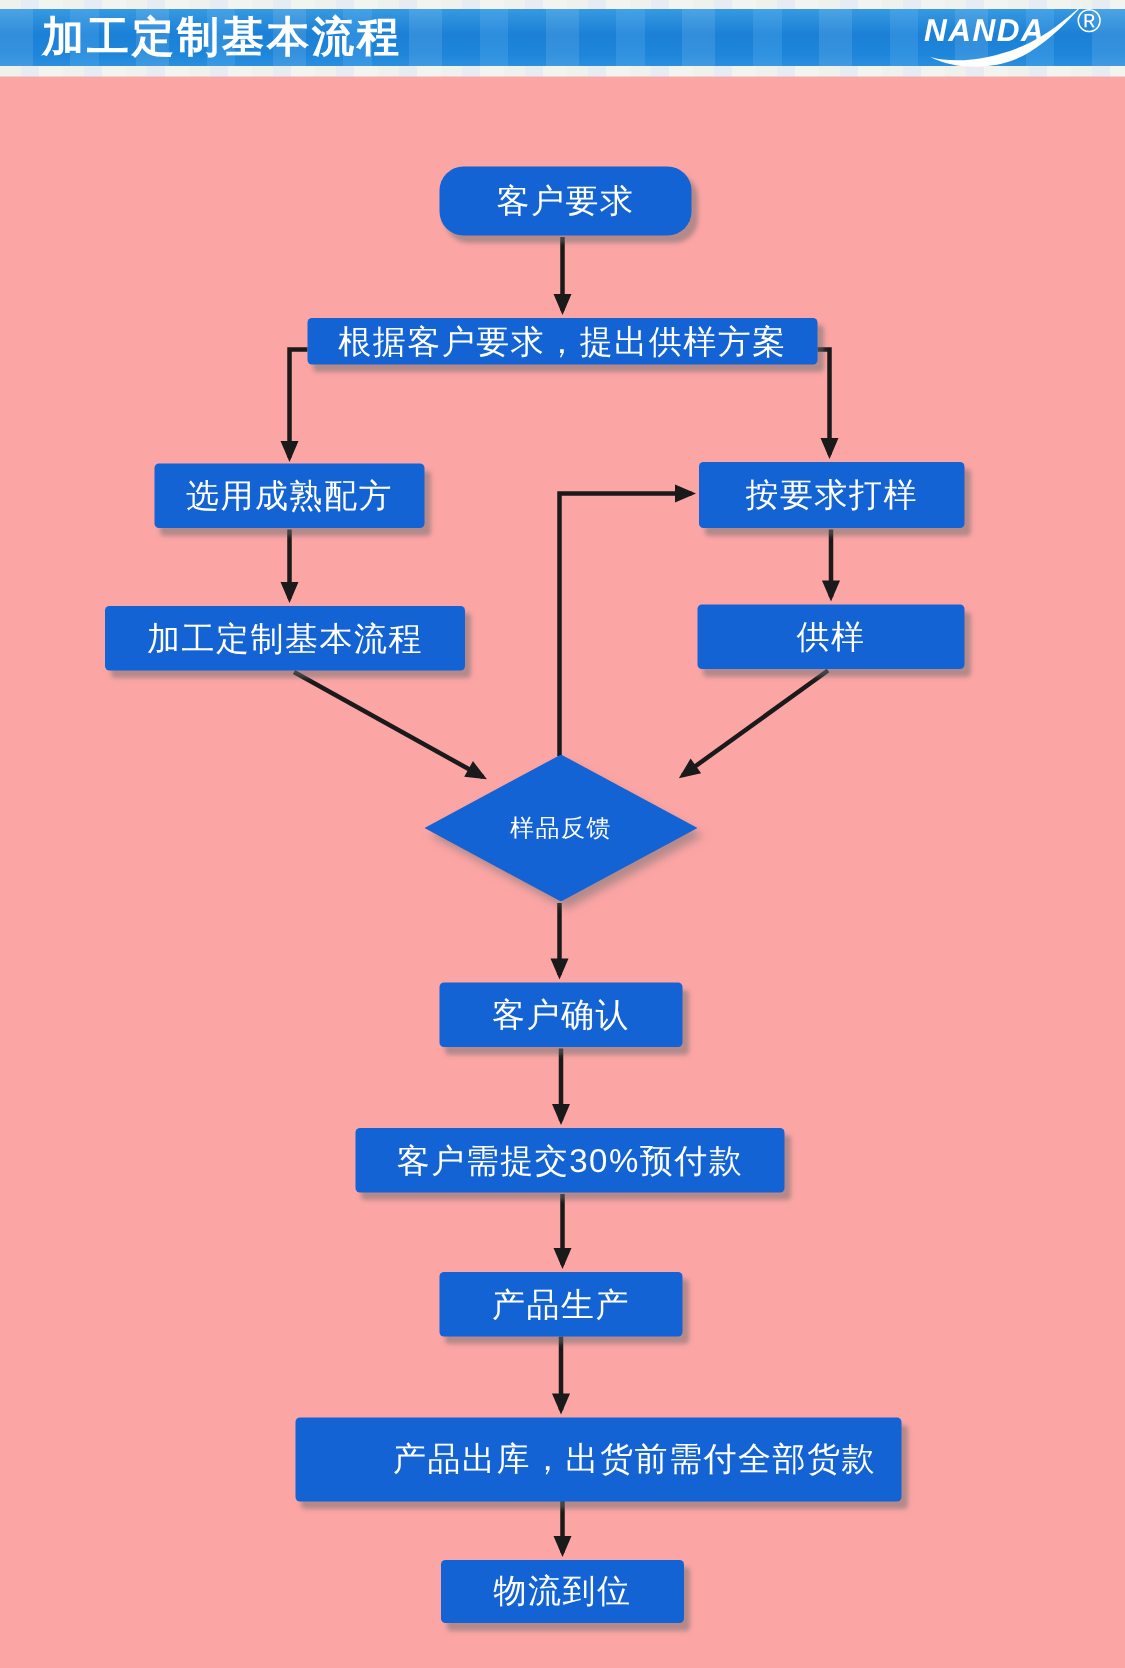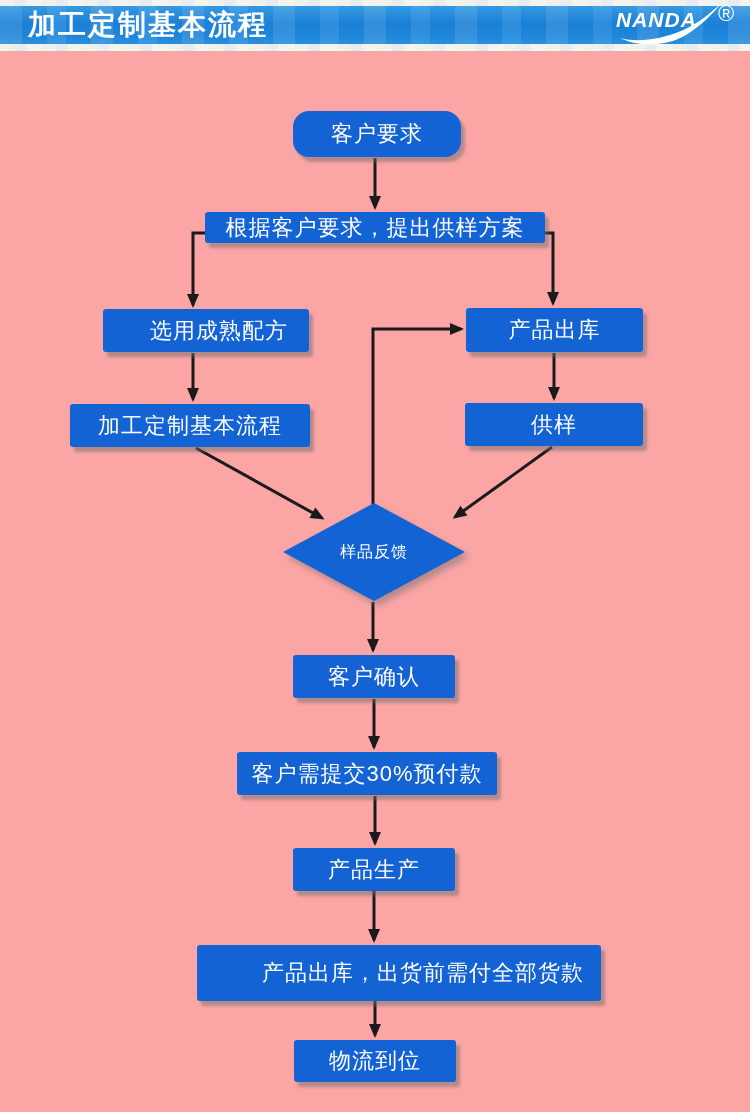--- a/index.html
+++ b/index.html
@@ -19,26 +19,26 @@
          letter-spacing:2px;position:relative;z-index:2;}
   .logo{position:absolute;right:8px;top:0px;width:136px;height:50px;z-index:3;}
 
   
   .node{position:absolute;display:flex;align-items:center;justify-content:center;
         background:#1463d4;color:#ffffff;font-weight:normal;font-size:22px;
         letter-spacing:1px;border-radius:3px;z-index:2;
         box-shadow:4px 5px 3px rgba(110,110,110,0.5);white-space:nowrap;}
   #n0{left:293px;top:111px;width:168px;height:46px;border-radius:16px;}
   #n1{left:205px;top:212px;width:340px;height:31px;}
-  #n2{left:103px;top:309px;width:180px;height:43px;padding-left:26px;}
+  #n2{left:103px;top:309px;width:180px;height:43px;}
   #n3{left:466px;top:308px;width:177px;height:44px;}
   #n4{left:70px;top:404px;width:240px;height:43px;}
   #n5{left:465px;top:403px;width:178px;height:43px;}
   #n7{left:293px;top:655px;width:162px;height:43px;}
-  #n8{left:237px;top:752px;width:260px;height:43px;}
+  #n8{left:237px;top:752px;width:286px;height:43px;}
   #n9{left:293px;top:848px;width:162px;height:43px;}
   #n10{left:197px;top:945px;width:356px;height:56px;padding-left:48px;}
   #n11{left:294px;top:1040px;width:162px;height:42px;}
 
   .diamond-wrap{position:absolute;left:283px;top:503px;width:182px;height:98px;z-index:2;
         filter:drop-shadow(4px 5px 3px rgba(110,110,110,0.5));}
   .diamond{width:100%;height:100%;background:#1463d4;
         clip-path:polygon(50% 0,100% 50%,50% 100%,0 50%);
         display:flex;align-items:center;justify-content:center;
         color:#fff;font-weight:normal;font-size:16px;letter-spacing:1px;}
@@ -80,21 +80,21 @@
       <path d="M374,699 L374,747" marker-end="url(#ah)"></path>
       <path d="M375,796 L375,843" marker-end="url(#ah)"></path>
       <path d="M374,891 L374,940" marker-end="url(#ah)"></path>
       <path d="M375,989 L375,1035" marker-end="url(#ah)"></path>
     </g>
   </svg>
 
   <div class="node" id="n0">客户要求</div>
   <div class="node" id="n1">根据客户要求，提出供样方案</div>
   <div class="node" id="n2">选用成熟配方</div>
-  <div class="node" id="n3">产品出库</div>
+  <div class="node" id="n3">按要求打样</div>
   <div class="node" id="n4">加工定制基本流程</div>
   <div class="node" id="n5">供样</div>
 
   <div class="diamond-wrap">
     <div class="diamond">样品反馈</div>
   </div>
 
   <div class="node" id="n7">客户确认</div>
   <div class="node" id="n8">客户需提交30%预付款</div>
   <div class="node" id="n9">产品生产</div>

